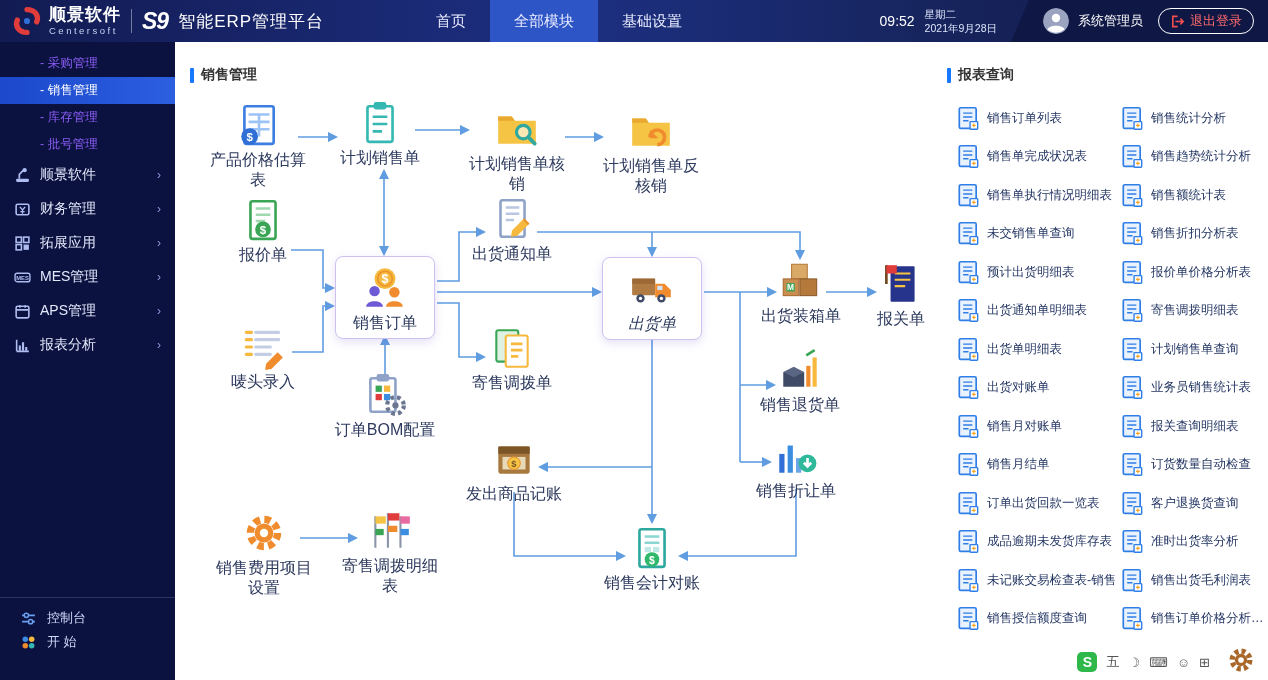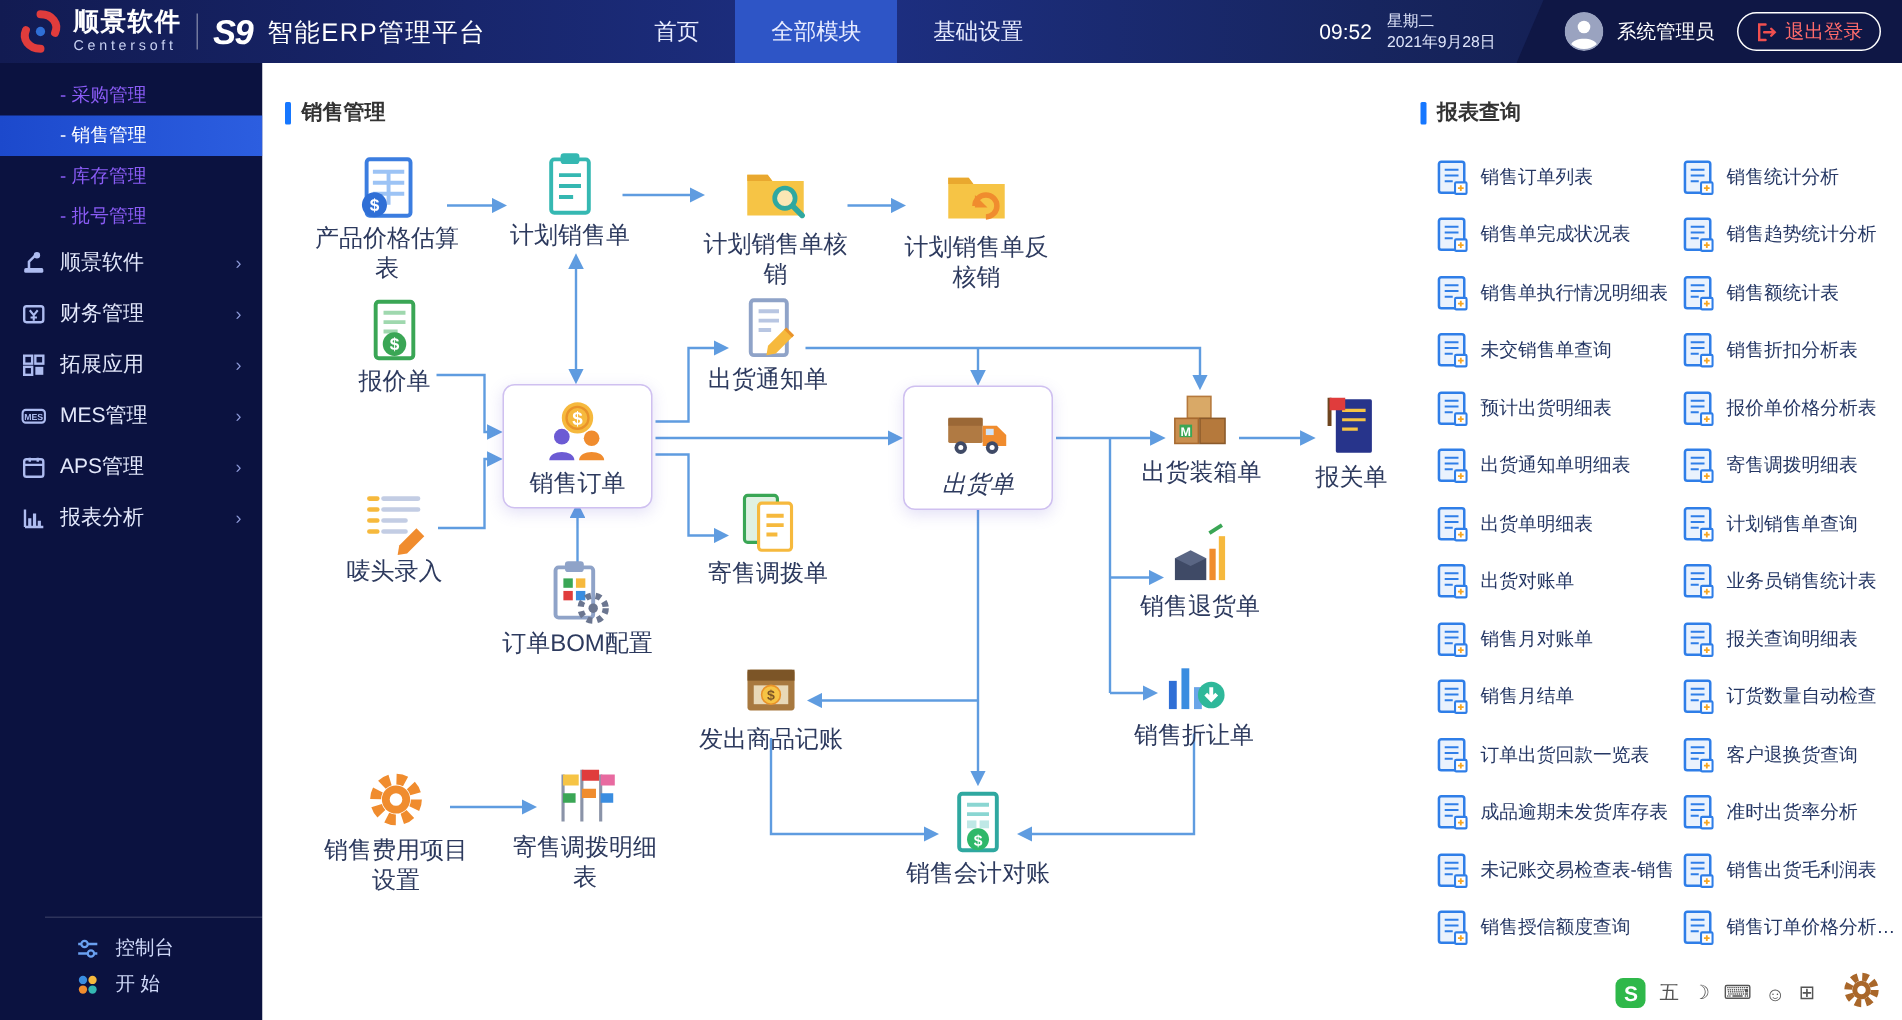--- a/index.html
+++ b/index.html
@@ -35,21 +35,21 @@
   
   .sidebar{position:absolute;top:42px;left:0;bottom:0;width:175px;background:#0b1240;padding-top:8px;}
   .side-group{display:flex;align-items:center;height:34px;padding:0 14px;color:#e3e8fb;cursor:pointer;}
   .sicon{width:17px;height:17px;margin-right:9px;flex:none;}
   .sicon svg{width:100%;height:100%;display:block;}
   .glabel{flex:1;font-size:14px;}
   .chev{color:#8d99d8;font-size:12px;}
   .side-child{height:27px;line-height:27px;padding-left:40px;color:#8b5cf6;font-size:12.5px;cursor:pointer;}
   .side-child::before{content:"- ";}
   .side-child.active{background:linear-gradient(90deg,#1c49cc,#2c5ee0);color:#fff;}
-  .side-footer{position:absolute;left:0;right:0;bottom:0;padding:8px 0 12px;border-top:1px solid rgba(255,255,255,.14);margin-left:30px;}
+  .side-footer{position:absolute;left:0;right:0;bottom:0;padding:8px 0 26px;border-top:1px solid rgba(255,255,255,.14);}
   .foot-item{display:flex;align-items:center;height:24px;padding:0 20px;gap:10px;color:#cfd8f8;font-size:13px;cursor:pointer;}
   .foot-item .sicon{margin-right:0;}
 
   
   .content{position:absolute;top:42px;left:175px;right:0;bottom:0;background:#fff;}
   .sec-title{position:absolute;display:flex;align-items:center;gap:7px;font-size:14px;font-weight:bold;color:#333;z-index:3;}
   .bar{width:4px;height:15px;background:#1677ff;border-radius:1px;}
   .flow-title{left:15px;top:24px;}
   .report-title{left:772px;top:24px;}
 

